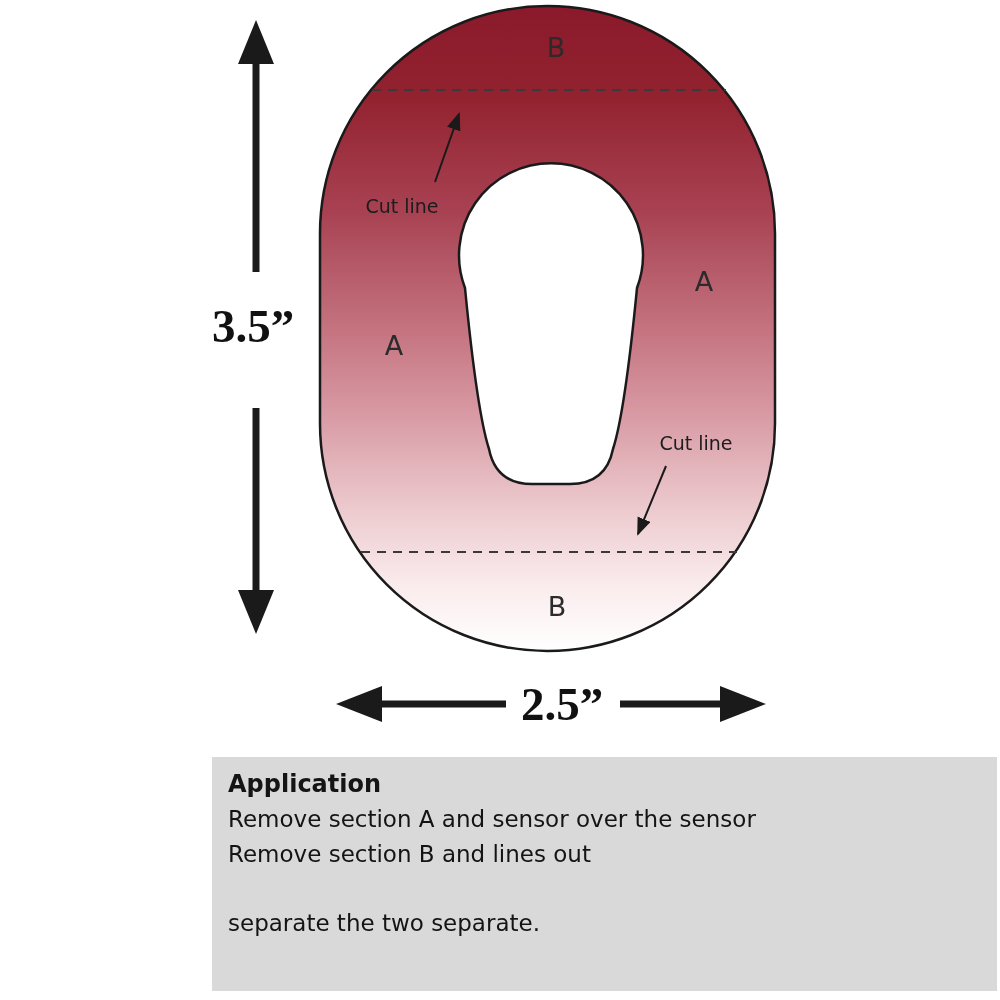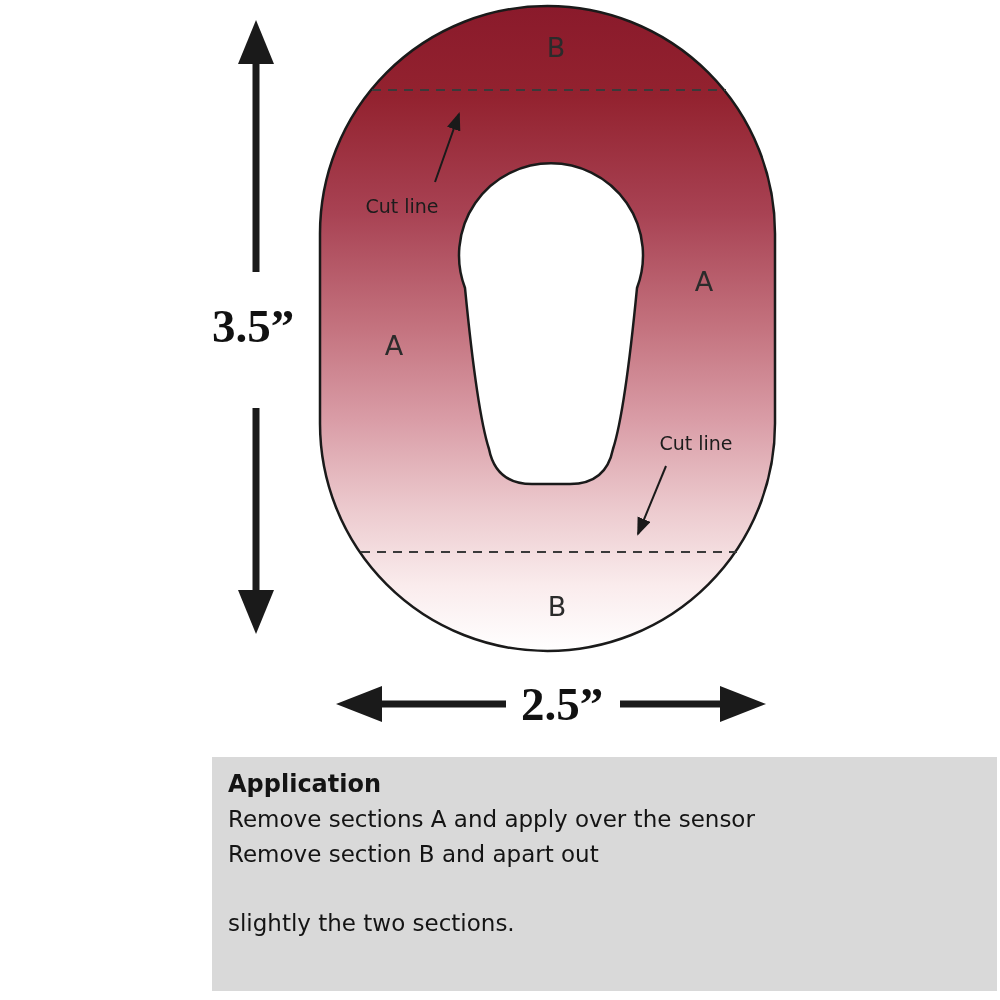--- a/index.html
+++ b/index.html
@@ -82,19 +82,19 @@
       <polygon class="dim-shape" points="336,704 382,686 382,722"></polygon>
       <rect class="dim-shape" x="378" y="700.5" width="128" height="7"></rect>
       <rect class="dim-shape" x="620" y="700.5" width="122" height="7"></rect>
       <polygon class="dim-shape" points="766,704 720,686 720,722"></polygon>
     </g>
     <text class="dim-label" x="562" y="720" text-anchor="middle">2.5”</text>
   </svg>
 
   <div class="instructions">
     <div class="app-title">Application</div>
-    <div class="app-line">Remove sections A and apply over the sensor</div>
-    <div class="app-line">Remove section B and apart out</div>
+    <div class="app-line">Remove section A and sensor over the sensor</div>
+    <div class="app-line">Remove section B and lines out</div>
     <div class="spacer"></div>
-    <div class="app-line">slightly the two sections.</div>
+    <div class="app-line">separate the two separate.</div>
   </div>
 
 </div>
 
 </body></html>

